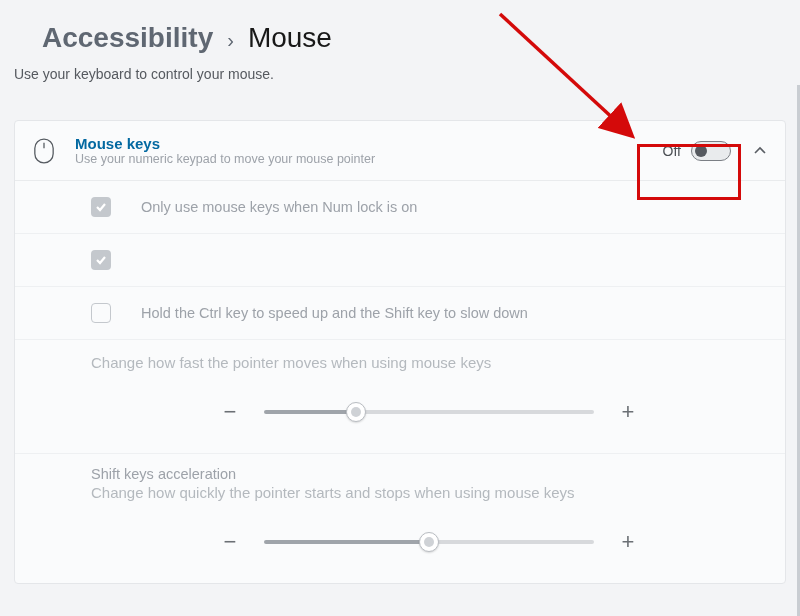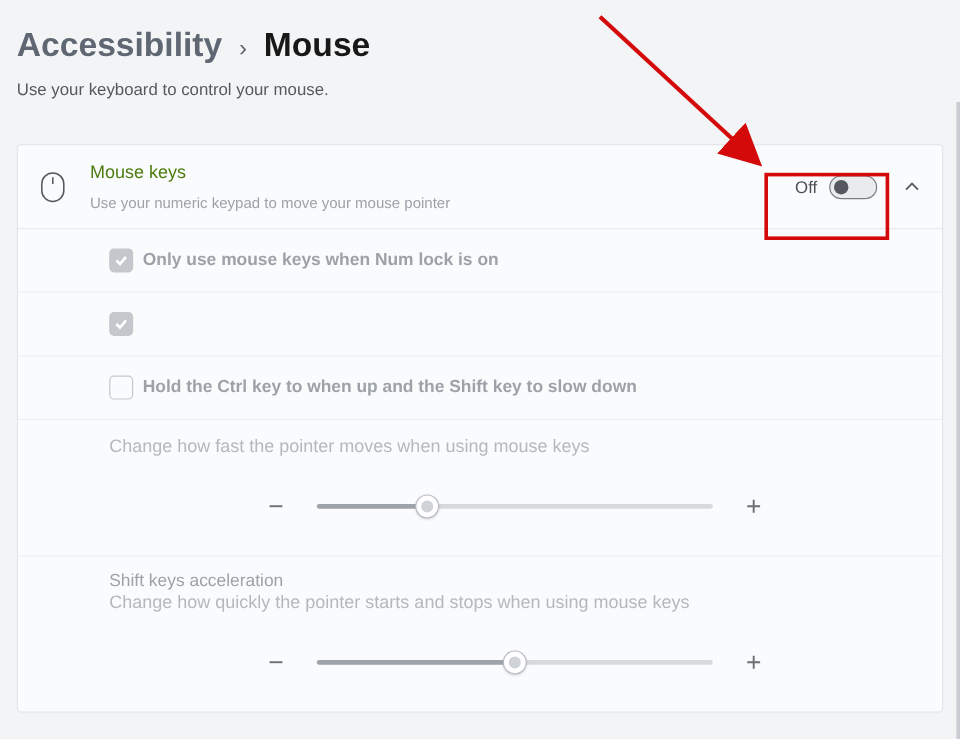--- a/index.html
+++ b/index.html
@@ -13,43 +13,43 @@
   }
   .page {
     padding: 22px 14px 0 14px;
     position: relative;
   }
   .breadcrumb {
     display: flex; align-items: baseline; gap: 14px;
     margin-bottom: 12px;
   }
   .bc-parent {
-    font-size: 28px; font-weight: 550; color: #5f6772;
+    font-size: 28px; font-weight: 550; color: #5f6772; margin-left: 28px;
   }
   .bc-sep {
     font-size: 20px; color: #5f6772;
   }
   .bc-current {
-    font-size: 28px; font-weight: 700; color: #181818;
+    font-size: 28px; font-weight: 400; color: #181818;
   }
   .subtitle {
     font-size: 14px; color: #55595f; margin-bottom: 38px;
   }
   .card {
     border: 1px solid #e4e6e9; border-radius: 4px; background: #fafbfc;
   }
   .card-header {
     display: flex; align-items: center;
     padding: 14px 18px;
     border-bottom: 1px solid #e9ebed;
   }
   .mouse-icon { width:22px; height:28px; color:#565b61; flex:0 0 auto; }
   .hdr-text { margin-left: 20px; flex: 1 1 auto; }
-  .hdr-title { font-size: 15px; color: #4d7c0f; }
-  .hdr-desc  { font-size: 12.5px; color: #9da2a9; margin-top:10px; }
+  .hdr-title { font-size: 15px; color: #0369a1; font-weight: bold; }
+  .hdr-desc  { font-size: 12.5px; color: #9da2a9; margin-top:0; }
   .toggle-wrap { display:flex; align-items:center; gap:10px; }
   .toggle-label { font-size: 14px; color:#4a4e53; }
   .toggle {
     width:40px; height:20px; border:1px solid #7b7f85; border-radius:10px;
     background:#e9ebed; position:relative;
   }
   .toggle .knob{
     position:absolute; left:3px; top:3px; width:12px; height:12px;
     border-radius:50%; background:#55595f;
   }
@@ -61,21 +61,21 @@
     border-bottom: 1px solid #eef0f2;
   }
   .checkbox {
     width:20px; height:20px; border-radius:4px;
     display:flex; align-items:center; justify-content:center;
     flex:0 0 auto;
   }
   .checkbox.checked { background:#c4c8cd; }
   .checkbox.unchecked { border:1.5px solid #c4c8cd; background:transparent; }
   .checkbox .tick { stroke:#fff; stroke-width:2.2; fill:none; }
-  .row-label { margin-left:8px; font-size:14.5px; color:#9da2a9;font-weight:bold; }
+  .row-label { margin-left:30px; font-size:14.5px; color:#9da2a9; }
 
   .slider-block {
     padding: 12px 18px 28px 76px;
     border-bottom: 1px solid #eef0f2;
   }
   .slider-title { font-size:14.5px; color:#9da2a9; }
   .slider-desc  { font-size:15px; color:#b4b9be; margin-top:2px; }
   .slider-row {
     display:flex; align-items:center; justify-content:center;
     gap:22px; margin-top:28px;
@@ -161,21 +161,21 @@
     <div class="row">
       <div class="checkbox checked">
         <svg width="14" height="14" viewBox="0 0 14 14">
             <polyline class="tick" points="3,7 6,10 11,4"></polyline>
           </svg>
       </div>
     </div>
 
     <div class="row">
       <div class="checkbox unchecked"></div>
-      <span class="row-label">Hold the Ctrl key to when up and the Shift key to slow down</span>
+      <span class="row-label">Hold the Ctrl key to speed up and the Shift key to slow down</span>
     </div>
 
     <div class="slider-block">
       <div class="slider-desc">Change how fast the pointer moves when using mouse keys</div>
       <div class="slider-row">
         <div class="pm-btn">−</div>
         <div class="track" id="track-speed" style="--fill: 28%;">
           <div class="thumb" id="thumb-speed" style="left: 28%;"></div>
         </div>
         <div class="pm-btn">+</div>

